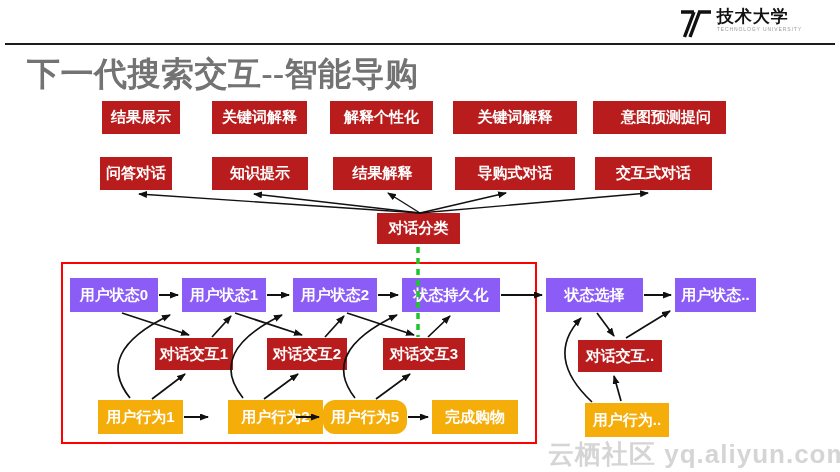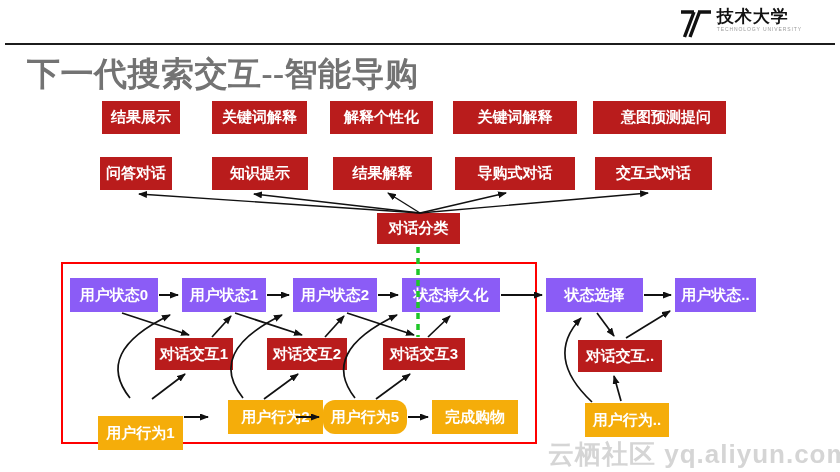--- a/index.html
+++ b/index.html
@@ -65,21 +65,21 @@
   <div class="box bbox rowflow" style="left:293px;top:278px;width:84px;">用户状态2</div>
   <div class="box bbox rowflow" style="left:402px;top:278px;width:98px;">状态持久化</div>
   <div class="box bbox rowflow" style="left:546px;top:278px;width:97px;">状态选择</div>
   <div class="box bbox rowflow" style="left:675px;top:278px;width:81px;">用户状态..</div>
 
   <div class="box gbox" style="left:155px;top:338px;width:78px;height:32px;">对话交互1</div>
   <div class="box gbox" style="left:267px;top:338px;width:80px;height:32px;">对话交互2</div>
   <div class="box gbox" style="left:383px;top:338px;width:82px;height:32px;">对话交互3</div>
   <div class="box gbox" style="left:578px;top:340px;width:84px;height:32px;">对话交互..</div>
 
-  <div class="box obox rowflow" style="left:98px;top:400px;width:85px;margin-top:16px;">用户行为1</div>
+  <div class="box obox rowflow" style="left:98px;top:400px;width:85px;">用户行为1</div>
   <div class="box obox rowflow" style="left:212px;top:400px;width:95px;margin-left:16px;">用户行为2</div>
   <div class="box obox rowflow" style="left:323px;top:400px;width:84px;border-radius:12px;">用户行为5</div>
   <div class="box obox rowflow" style="left:432px;top:400px;width:86px;text-align:center;">完成购物</div>
   <div class="box obox rowflow" style="left:585px;top:403px;width:84px;">用户行为..</div>
 
   <div class="wm">云栖社区 yq.aliyun.com</div>
 
   <svg id="arrows" width="840" height="472" viewBox="0 0 840 472">
     <defs>
       <marker id="ah" markerUnits="userSpaceOnUse" markerWidth="10" markerHeight="8" refX="8" refY="3.5" orient="auto">

